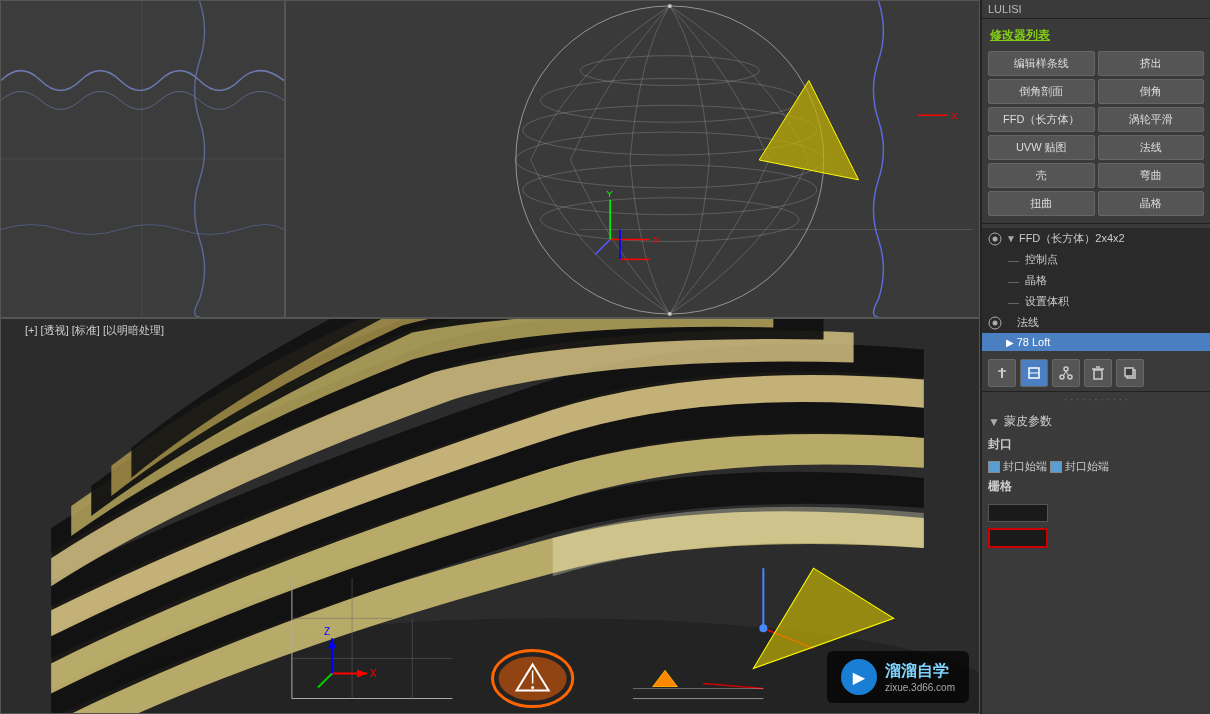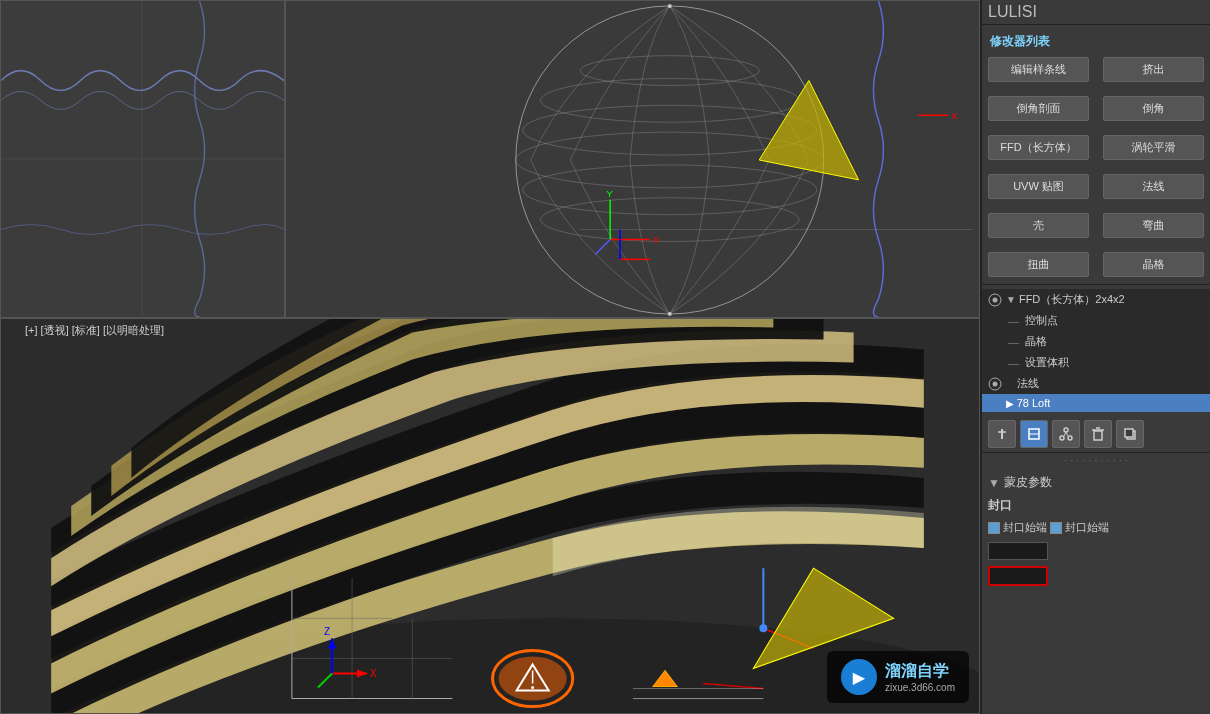--- a/index.html
+++ b/index.html
@@ -73,29 +73,30 @@
     }
 
     
     .panel-section {
       padding: 4px 6px;
       border-bottom: 1px solid #222;
     }
 
     .section-title {
       font-size: 12px;
-      color: #7dd3fc;
+      color: #84cc16;
       padding: 4px 2px;
       font-weight: bold;
+      text-decoration: underline;
     }
 
     .btn-grid {
       display: grid;
       grid-template-columns: 1fr 1fr;
-      gap: 14px;
+      gap: 3px;
       padding: 3px 0;
     }
 
     .panel-btn {
       background: #555;
       color: #ddd;
       border: 1px solid #666;
       padding: 4px 6px;
       font-size: 11px;
       cursor: pointer;
@@ -267,21 +268,21 @@
       top: 4px;
       left: 24px;
       font-size: 11px;
       color: #ccc;
       z-index: 10;
     }
 
     
     .panel-top-value {
       padding: 3px 6px;
-      font-size: 16px;
+      font-size: 11px;
       color: #bbb;
       border-bottom: 1px solid #222;
     }
 
     .separator-dots {
       text-align: center;
       color: #666;
       font-size: 10px;
       padding: 2px;
     }
@@ -611,20 +612,21 @@
         <div class="checkbox-item">
           <span class="cb checked"></span>
           <span>封口始端</span>
         </div>
         <div class="checkbox-item">
           <span class="cb checked"></span>
           <span>封口始端</span>
         </div>
       </div>
 
+      <div class="param-label">栅格</div>
 
       <div class="input-row">
         <input class="input-field" type="text" value="" style="">
       </div>
       <div class="input-row">
         <input class="input-field input-field-red" type="text" value="" style="">
       </div>
     </div>
   </div>
 </div>

